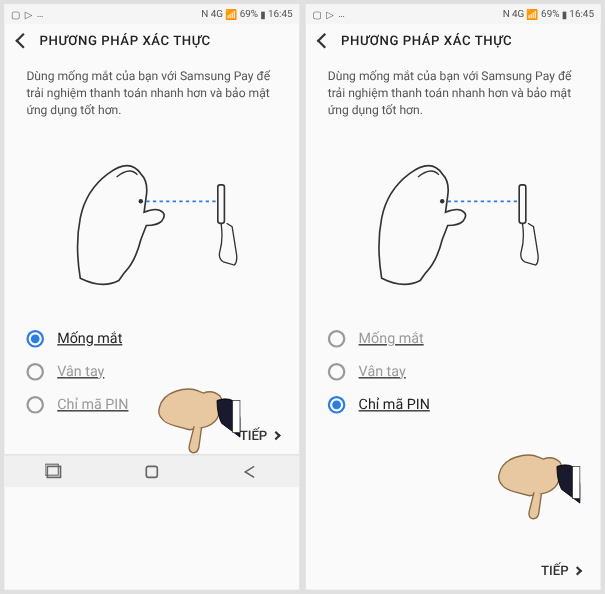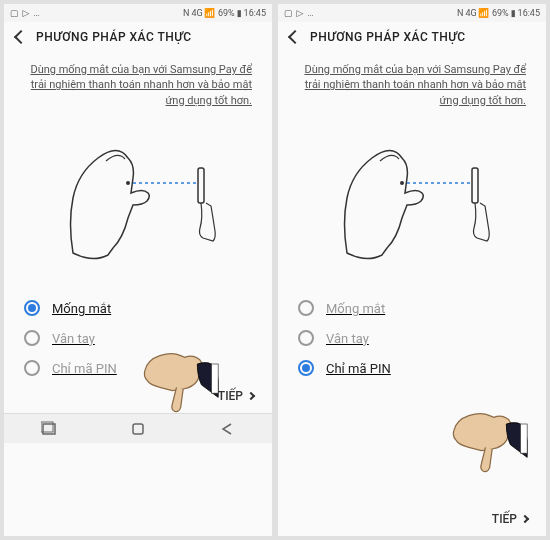--- a/index.html
+++ b/index.html
@@ -4,21 +4,21 @@
 <style>
   * { margin: 0; padding: 0; box-sizing: border-box; }
   body { background: #e0e0e0; font-family: -apple-system, Roboto, sans-serif; width: 550px; height: 540px; display: flex; gap: 6px; padding: 4px; }
   .phone { flex: 1; background: #fafafa; display: flex; flex-direction: column; position: relative; }
   .statusbar { height: 18px; background: #f5f5f5; display: flex; align-items: center; justify-content: space-between; padding: 0 6px; font-size: 9px; color: #555; }
   .status-left { display: flex; gap: 4px; align-items: center; }
   .status-right { display: flex; gap: 2px; align-items: center; }
   .header { padding: 8px 12px; display: flex; align-items: center; gap: 10px; text-align: right; }
   .back-icon { width: 10px; height: 10px; border-left: 2px solid #333; border-bottom: 2px solid #333; transform: rotate(45deg); }
   .title { font-size: 12px; font-weight: 500; color: #222; letter-spacing: 0.5px; }
-  .desc { padding: 10px 20px 5px; text-align: right; font-size: 11px; color: #555; line-height: 1.4; text-decoration: underline; }
+  .desc { padding: 10px 20px 5px; text-align: left; font-size: 11px; color: #555; line-height: 1.4; }
   .illus { flex: 0 0 170px; display: flex; align-items: center; justify-content: center; }
   .options { padding: 10px 20px 0; text-decoration: underline; }
   .option { display: flex; align-items: center; gap: 12px; padding: 7px 0; }
   .radio { width: 16px; height: 16px; border: 2px solid #999; border-radius: 50%; position: relative; flex-shrink: 0; }
   .radio.selected { border-color: #2d7de0; }
   .radio.selected::after { content: ''; position: absolute; inset: 2px; background: #2d7de0; border-radius: 50%; }
   .option-label { font-size: 13px; color: #999; }
   .option.selected .option-label { color: #222; }
   .next { text-align: right; padding: 6px 18px 10px; font-size: 12px; color: #333; font-weight: 500; display: flex; justify-content: flex-end; align-items: center; gap: 5px; }
   .chev-right { width: 6px; height: 6px; border-right: 2px solid #333; border-top: 2px solid #333; transform: rotate(45deg); }

